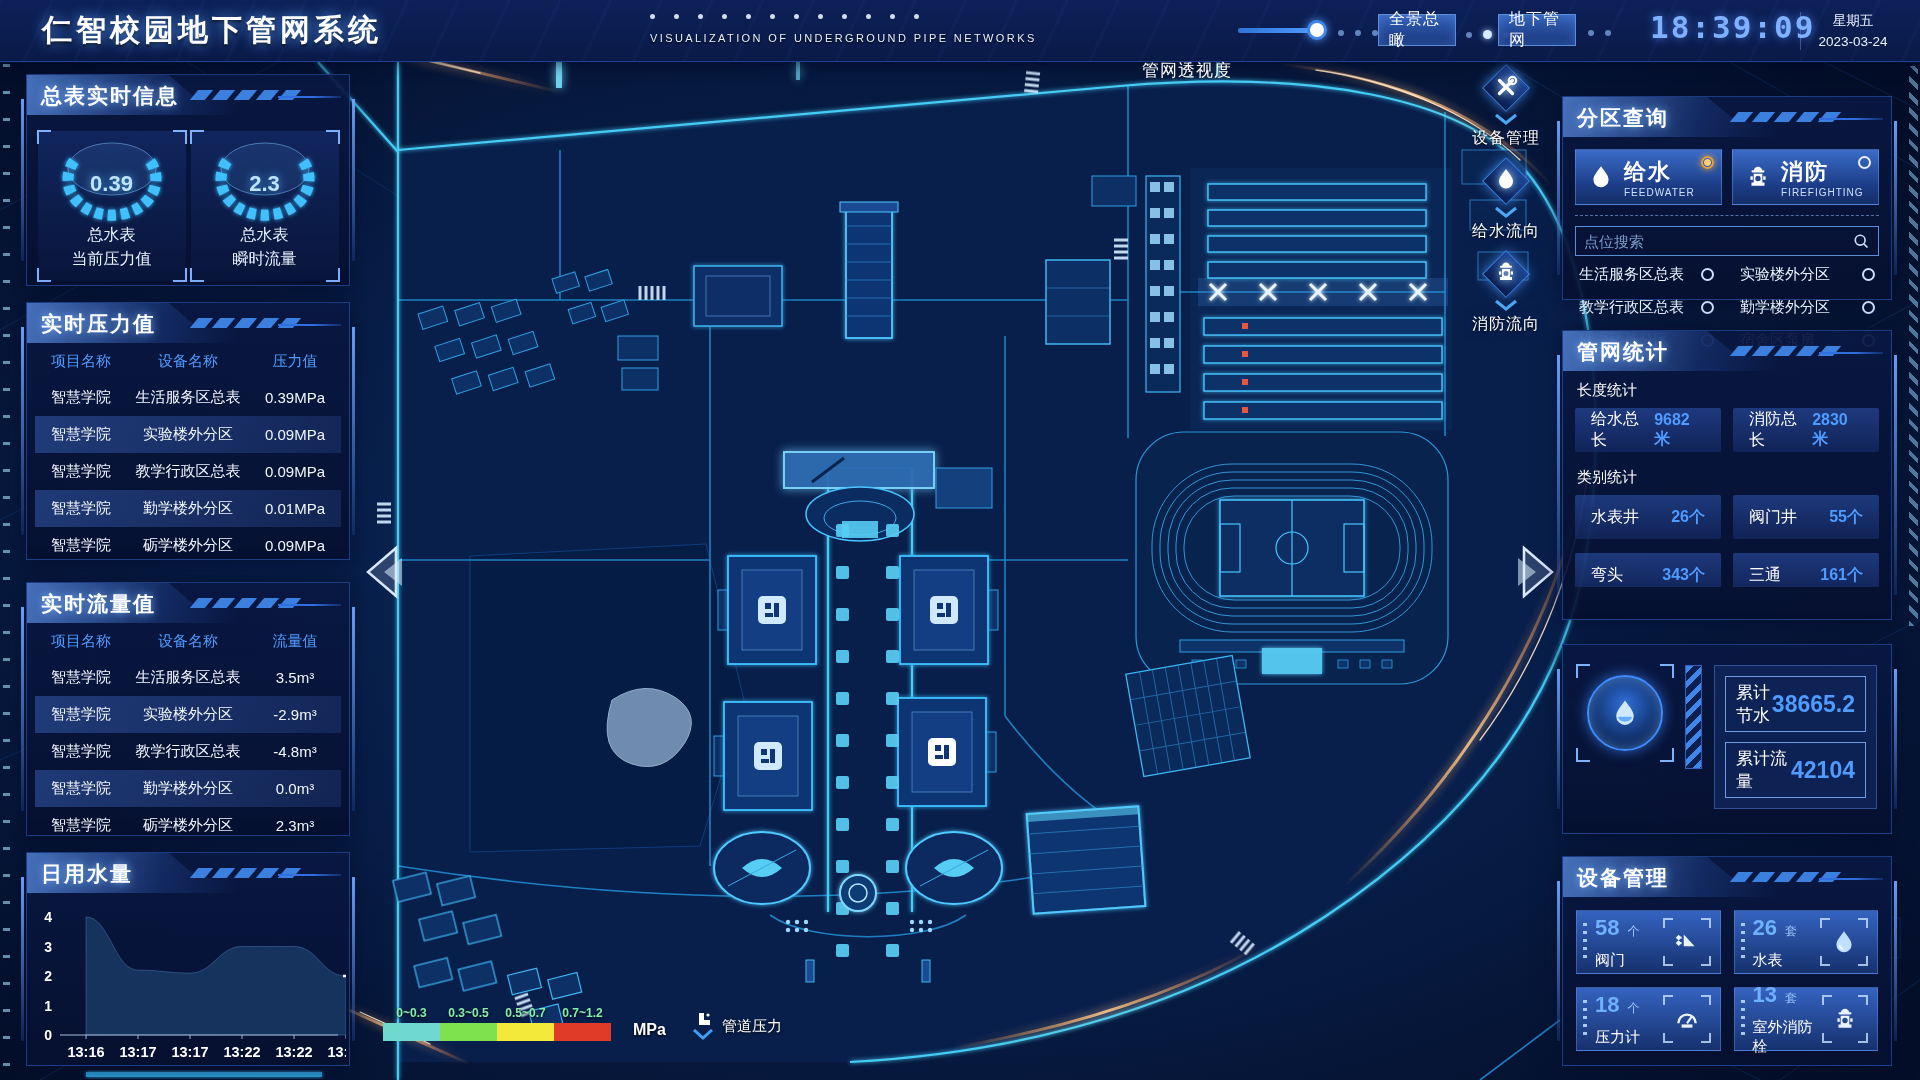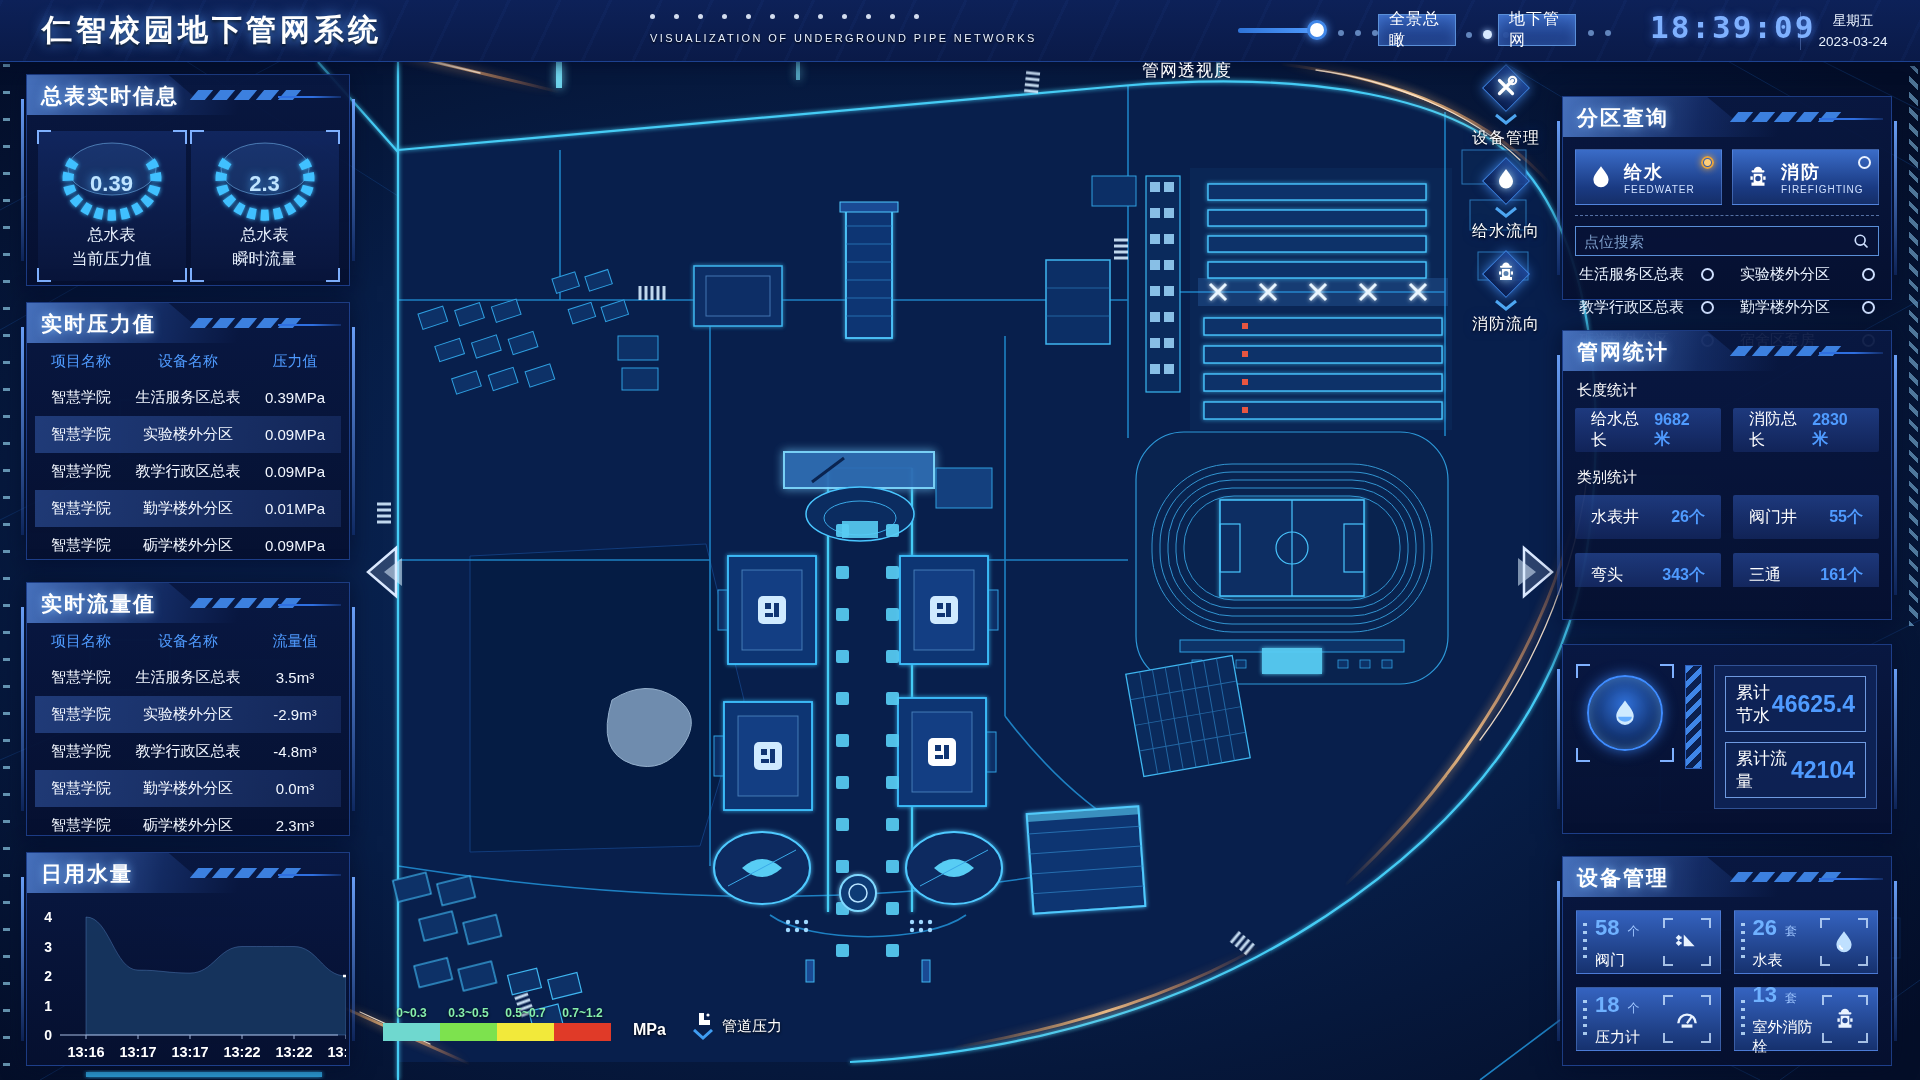--- a/index.html
+++ b/index.html
@@ -86,21 +86,21 @@
   .tclip { overflow:hidden; margin:0 8px; }
 
   
   #dw-svg { display:block; margin:4px auto 0; }
 
   
   .tabs { display:flex; gap:10px; padding:12px 12px 10px; }
   .tab { position:relative; flex:1; height:56px; display:flex; align-items:center; gap:10px;
     padding:0 8px 0 12px; cursor:pointer; border:1px solid rgba(120,170,255,.4);
     background:linear-gradient(180deg,#3a6cc8,#1a3a82 70%,#152e68); }
-  .tab .tl { font-size:18px; font-weight:bold; letter-spacing:2px; }
+  .tab .tl { font-size:22px; font-weight:bold; letter-spacing:2px; }
   .tab .ts { font-size:10px; letter-spacing:1px; color:#cfe0ff; }
   .radio { position:absolute; right:7px; top:6px; width:13px; height:13px; border-radius:50%;
     border:2px solid #e8f1ff; }
   .radio.sel { border-color:#e8a33d; box-shadow:0 0 7px #e8a33d;
     background:radial-gradient(circle, #ffce7a 0 3px, transparent 4px); }
   .zdash { margin:0 12px; border-top:1px dashed rgba(150,190,255,.55); }
   .zsearch { margin:10px 12px 8px; height:30px; border:1px solid #5a8fd8; display:flex;
     align-items:center; padding:0 8px; background:rgba(8,20,56,.6); }
   .zsearch input { flex:1; background:transparent; border:0; outline:0; color:#cfe0ff;
     font-size:15px; font-family:inherit; }
@@ -946,21 +946,21 @@
         <svg width="30" height="30" viewBox="0 0 24 24">
           <path fill="#cfeaff" d="M12 2 C15.5 7 19 10.5 19 14.5 A7 7 0 1 1 5 14.5 C5 10.5 8.5 7 12 2 Z"></path>
           <path fill="#5aa6ff" d="M6.5,15 a5.5,4 0 0 0 11,0 z" opacity="0.9"></path>
             </svg>
       </div>
     </div>
     <div class="hazard"></div>
     <div class="cum-box">
       <div class="cum-row">
         <span class="cl">累计节水</span>
-            <span class="cv">46625.4</span>
+            <span class="cv">38665.2</span>
           </div>
       <div class="cum-row">
         <span class="cl">累计流量</span>
             <span class="cv">42104</span>
           </div>
     </div>
   </div>
 </div>
 
 <div class="panel" style="left:1562px; top:856px; width:330px; height:210px;">

